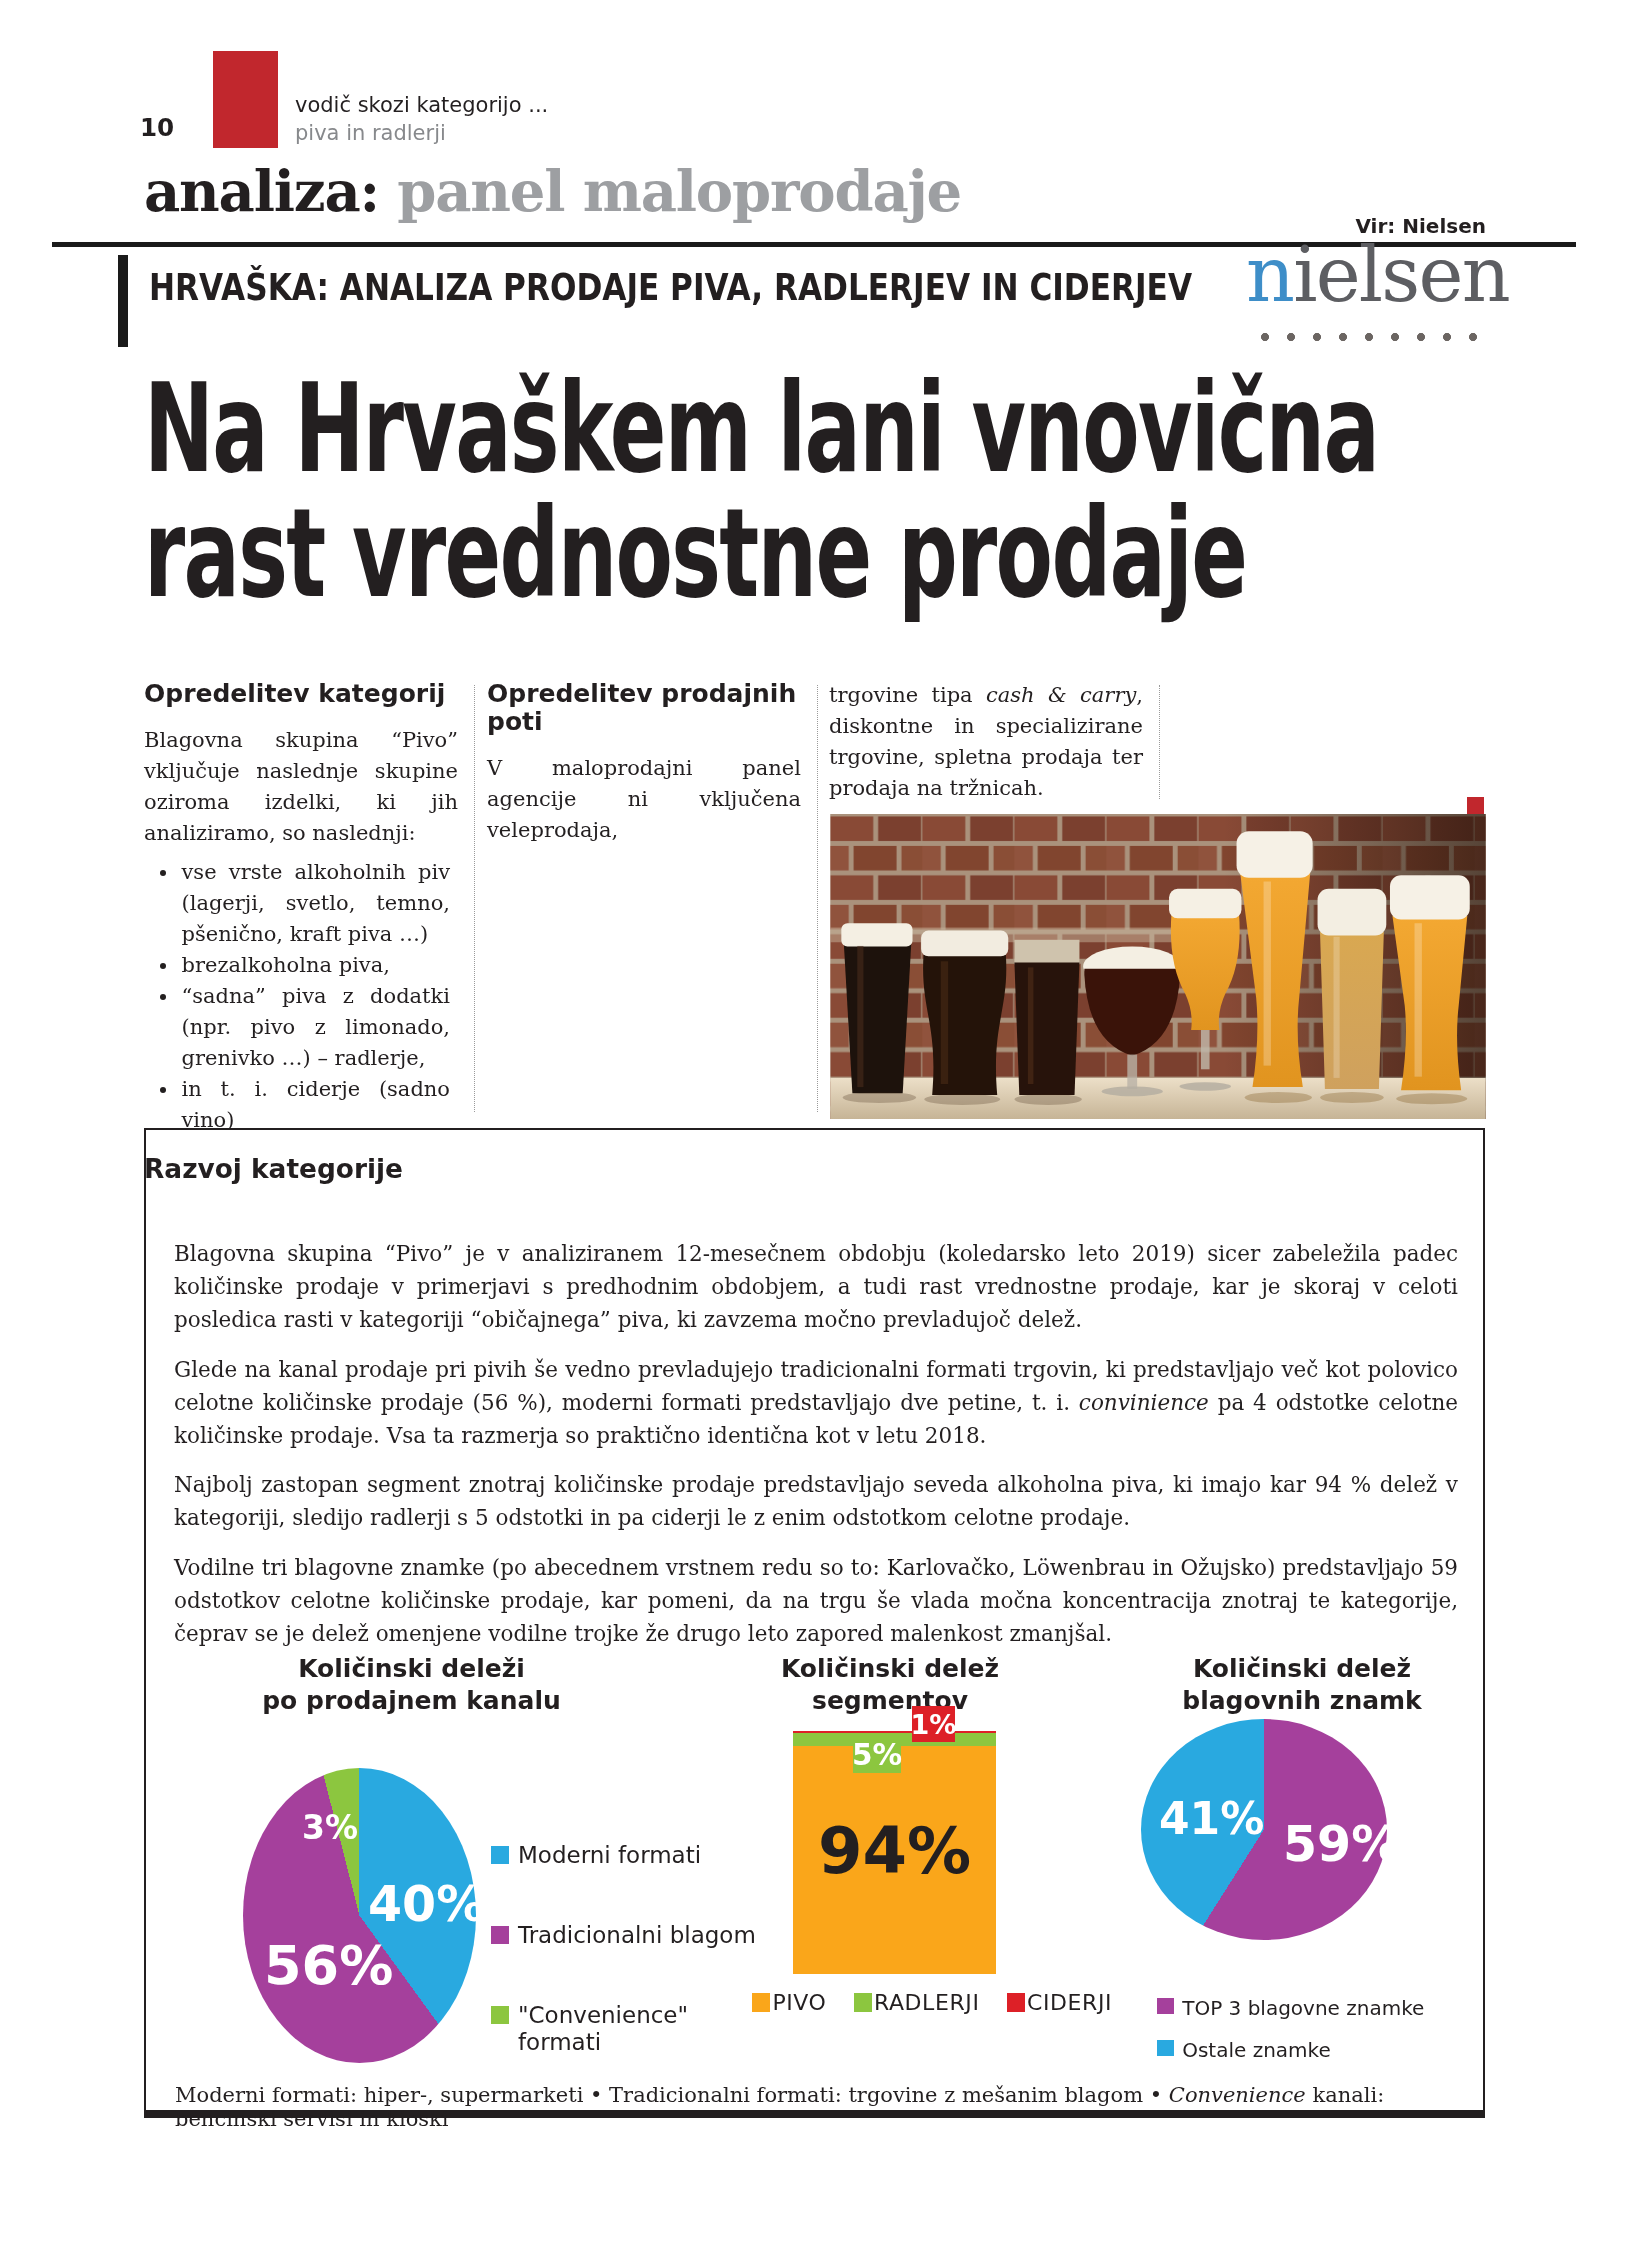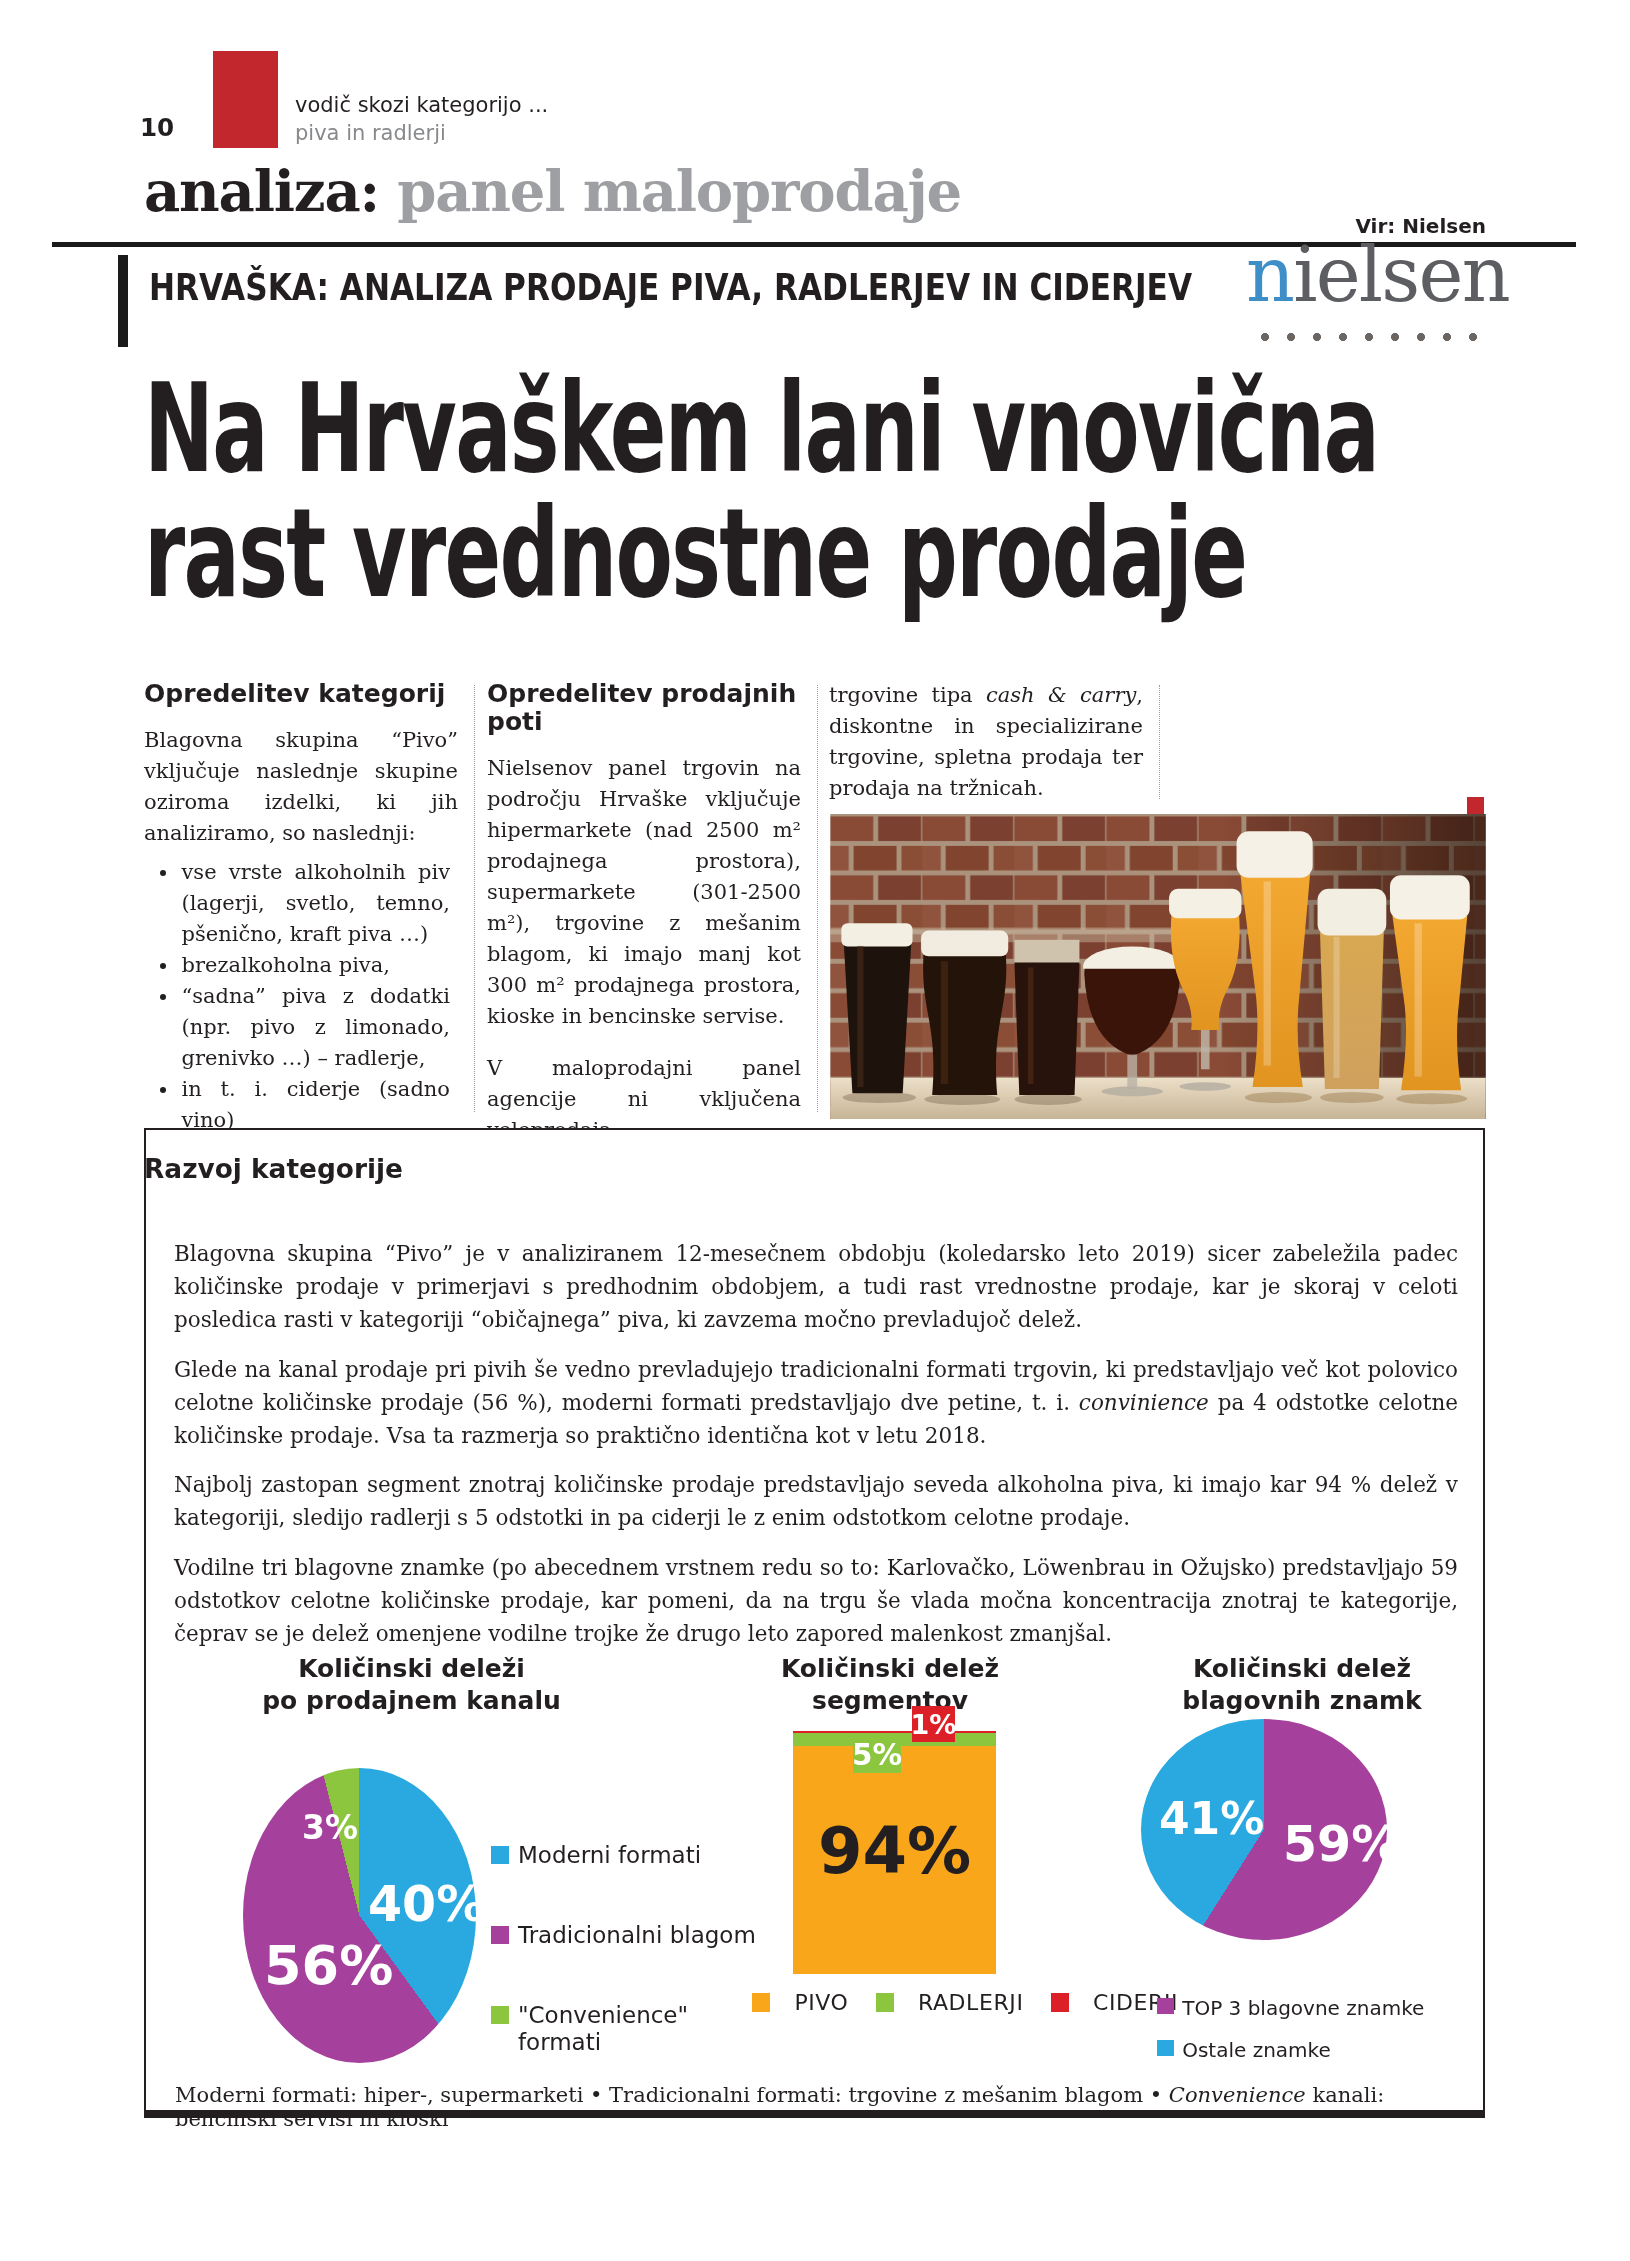--- a/index.html
+++ b/index.html
@@ -83,21 +83,21 @@
   
   #bar{left:793px;top:1731px;width:203px;height:243px;display:flex;flex-direction:column;}
   #bar > div{width:100%;}
   .callout{position:absolute;display:flex;align-items:center;justify-content:center;
            color:#fff;font-weight:bold;}
   #call-1{left:912px;top:1706px;width:43px;height:36px;font-size:27px;}
   #call-5{left:853px;top:1736px;width:48px;height:37px;font-size:29.5px;}
   #bar-94{left:793px;top:1814px;width:203px;text-align:center;font-size:64px;font-weight:bold;
           color:#231F20;}
   #lg2{left:752px;top:1990px;display:flex;gap:27px;font-size:22px;letter-spacing:0.6px;}
-  #lg2 .item{display:flex;align-items:center;gap:24px;}
+  #lg2 .item{display:flex;align-items:center;gap:2px;}
   #lg2 .swatch{margin-top:0;}
 </style>
 </head>
 <body>
 
 <div id="page">
 
   <div class="abs" id="page-num">10</div>
   <div class="abs" id="red-block" style="background: rgb(193, 39, 45);"></div>
   <div class="abs" id="kicker">
@@ -123,21 +123,20 @@
     <ul>
       <li>vse vrste alkoholnih piv (lagerji, svetlo, temno, pšenično, kraft piva …)</li>
       <li>brezalkoholna piva,</li>
       <li>“sadna” piva z dodatki (npr. pivo z limonado, grenivko …) – radlerje,</li>
       <li>in t. i. ciderje (sadno vino)</li>
     </ul>
   </div>
   <div class="abs vdiv" id="vdiv1"></div>
   <div class="abs col" id="col2">
     <h3>Opredelitev prodajnih poti</h3>
-    <p>Nielsenov panel trgovin na področju Hrvaške vključuje hipermarkete (nad 2500 m² prodajnega prostora), supermarkete (301-2500 m²), trgovine z mešanim blagom, ki imajo manj kot 300 m² prodajnega prostora, kioske in bencinske servise.</p>
     <p>V maloprodajni panel agencije ni vključena veleprodaja,</p>
   </div>
   <div class="abs vdiv" id="vdiv2"></div>
   <div class="abs col" id="col3">
     <p><span>trgovine tipa </span><i>cash &amp; carry</i><span>, diskontne in specializirane trgovine, spletna prodaja ter prodaja na tržnicah.</span></p>
   </div>
   <div class="abs vdiv" id="vdiv3"></div>
   <div class="abs" id="col4-mark" style="background: rgb(193, 39, 45);"></div>
 
   <svg class="abs" id="photo" viewBox="0 0 1068 497" width="656" height="305">

